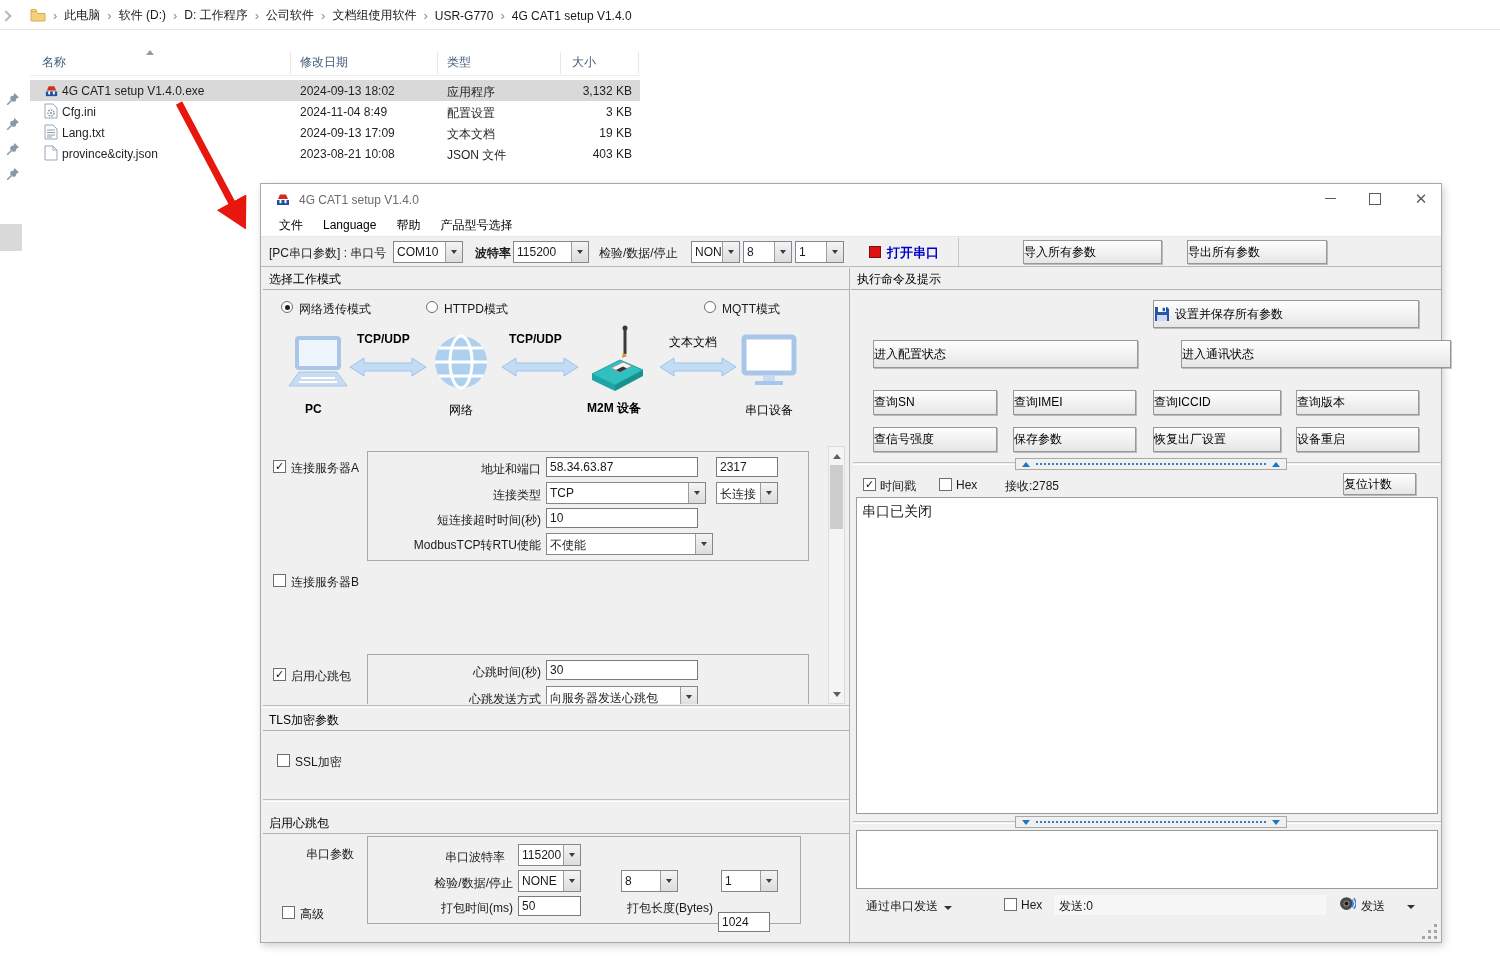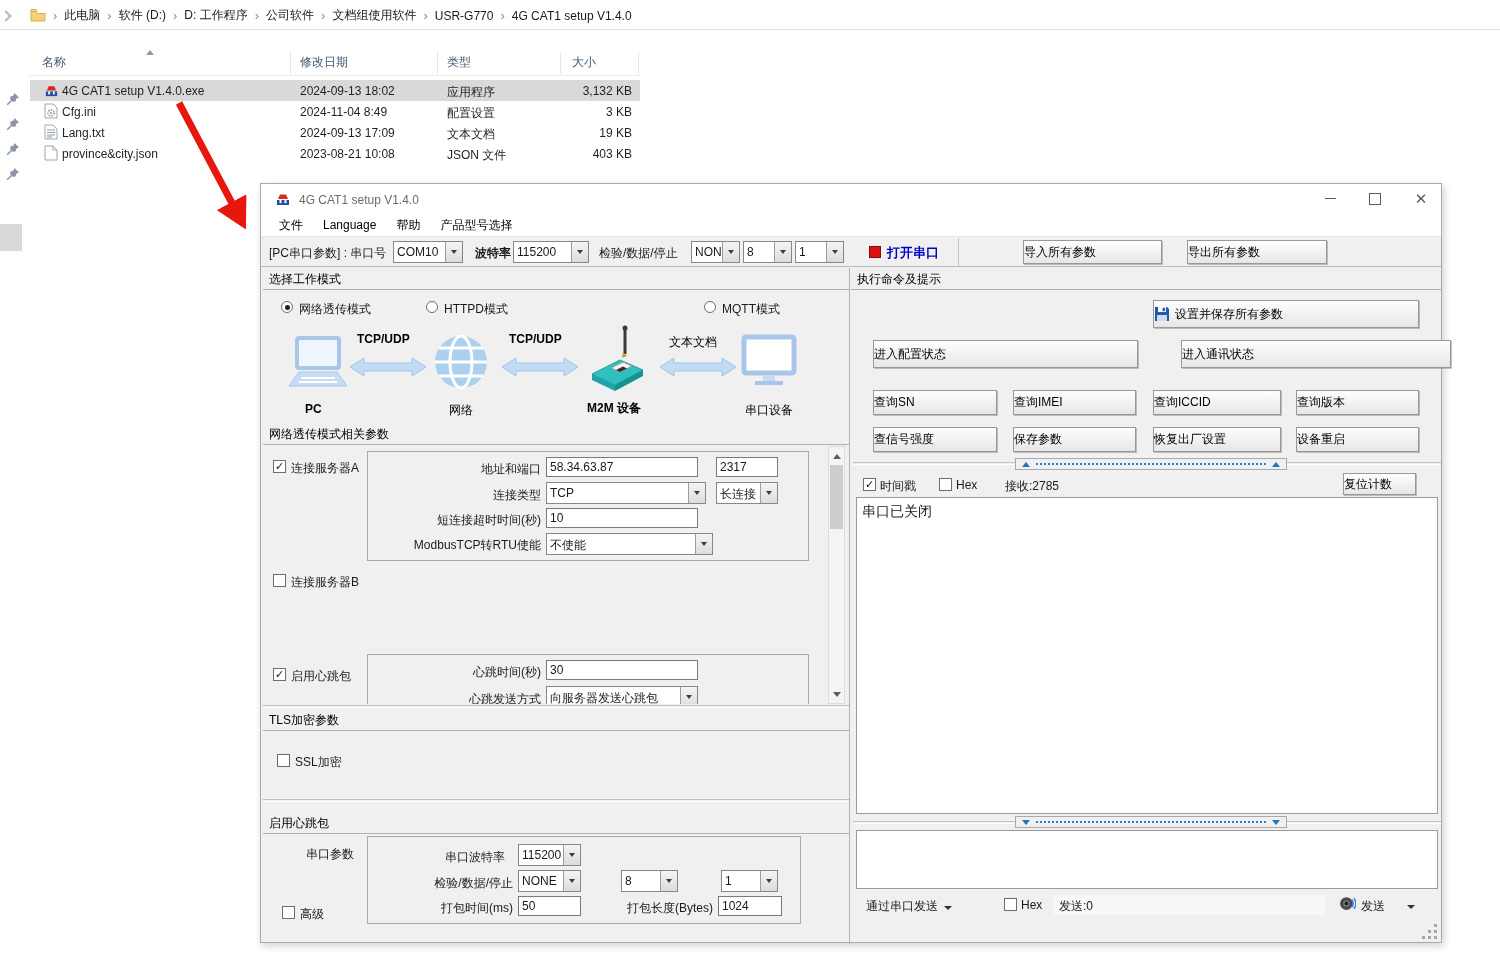--- a/index.html
+++ b/index.html
@@ -273,21 +273,20 @@
   <svg class="s" style="left:398px;top:172px" width="78" height="22" viewBox="0 0 78 22">
       <path d="M1 11 L15 2 V7 H63 V2 L77 11 L63 20 V15 H15 V20 Z" fill="#c3dcf5" stroke="#9fc3e9"></path>
     </svg>
   <svg class="s" style="left:480px;top:150px" width="56" height="54" viewBox="0 0 56 54">
     <rect x="3" y="3" width="50" height="36" rx="2" fill="#fff" stroke="#a9c6e8" stroke-width="5"></rect>
     <rect x="22" y="41" width="12" height="6" fill="#c7dcf3"></rect>
       <rect x="14" y="47" width="28" height="4" fill="#a9c6e8"></rect>
   </svg>
   <div class="s diaglbl nowrap" style="left:484px;top:218px;">串口设备</div>
 
-  <div class="s gtitle" style="left:2px;top:240px;width:586px;">网络透传模式相关参数</div>
 
   <div class="s" style="left:2px;top:262px;width:564px;height:258px;overflow:hidden;">
     <div class="s cb on" style="left:10px;top:14px;"></div>
     <div class="s nowrap" style="left:28px;top:14px;">连接服务器A</div>
     <div class="s gbox" style="left:104px;top:5px;width:442px;height:110px;"></div>
     <div class="s lr nowrap" style="left:116px;top:15px;width:162px;">地址和端口</div>
     <div class="s tin" style="left:283px;top:11px;width:152px;">58.34.63.87</div>
     <div class="s tin" style="left:453px;top:11px;width:62px;">2317</div>
     <div class="s lr nowrap" style="left:116px;top:41px;width:162px;">连接类型</div>
     <div class="s combo" style="left:283px;top:36px;width:160px;">
@@ -354,21 +353,21 @@
     <span class="cval">8</span>
       <span class="cbtn"></span>
   </div>
   <div class="s combo" style="left:460px;top:686px;width:57px;">
     <span class="cval">1</span>
       <span class="cbtn"></span>
   </div>
   <div class="s lr nowrap" style="left:116px;top:716px;width:136px;">打包时间(ms)</div>
   <div class="s tin" style="left:257px;top:712px;width:63px;">50</div>
   <div class="s lr nowrap" style="left:355px;top:716px;width:97px;">打包长度(Bytes)</div>
-  <div class="s tin" style="left:457px;top:712px;width:64px;">1024</div>
+  <div class="s tin" style="left:457px;top:728px;width:52px;">1024</div>
   <div class="s cb" style="left:21px;top:722px;"></div>
   <div class="s nowrap" style="left:39px;top:722px;">高级</div>
 
   <div class="s gtitle" style="left:590px;top:85px;width:590px;">执行命令及提示</div>
 
   <div class="s b3" style="left:892px;top:116px;width:266px;height:28px;">
     <svg width="16" height="16" viewBox="0 0 16 16">
         <path d="M1 1 h12 l2 2 v12 H1 Z" fill="#2356ad"></path>
         <rect x="4" y="1" width="8" height="5" fill="#fff"></rect>
         <rect x="8.6" y="1.8" width="2.4" height="3.4" fill="#2356ad"></rect>

